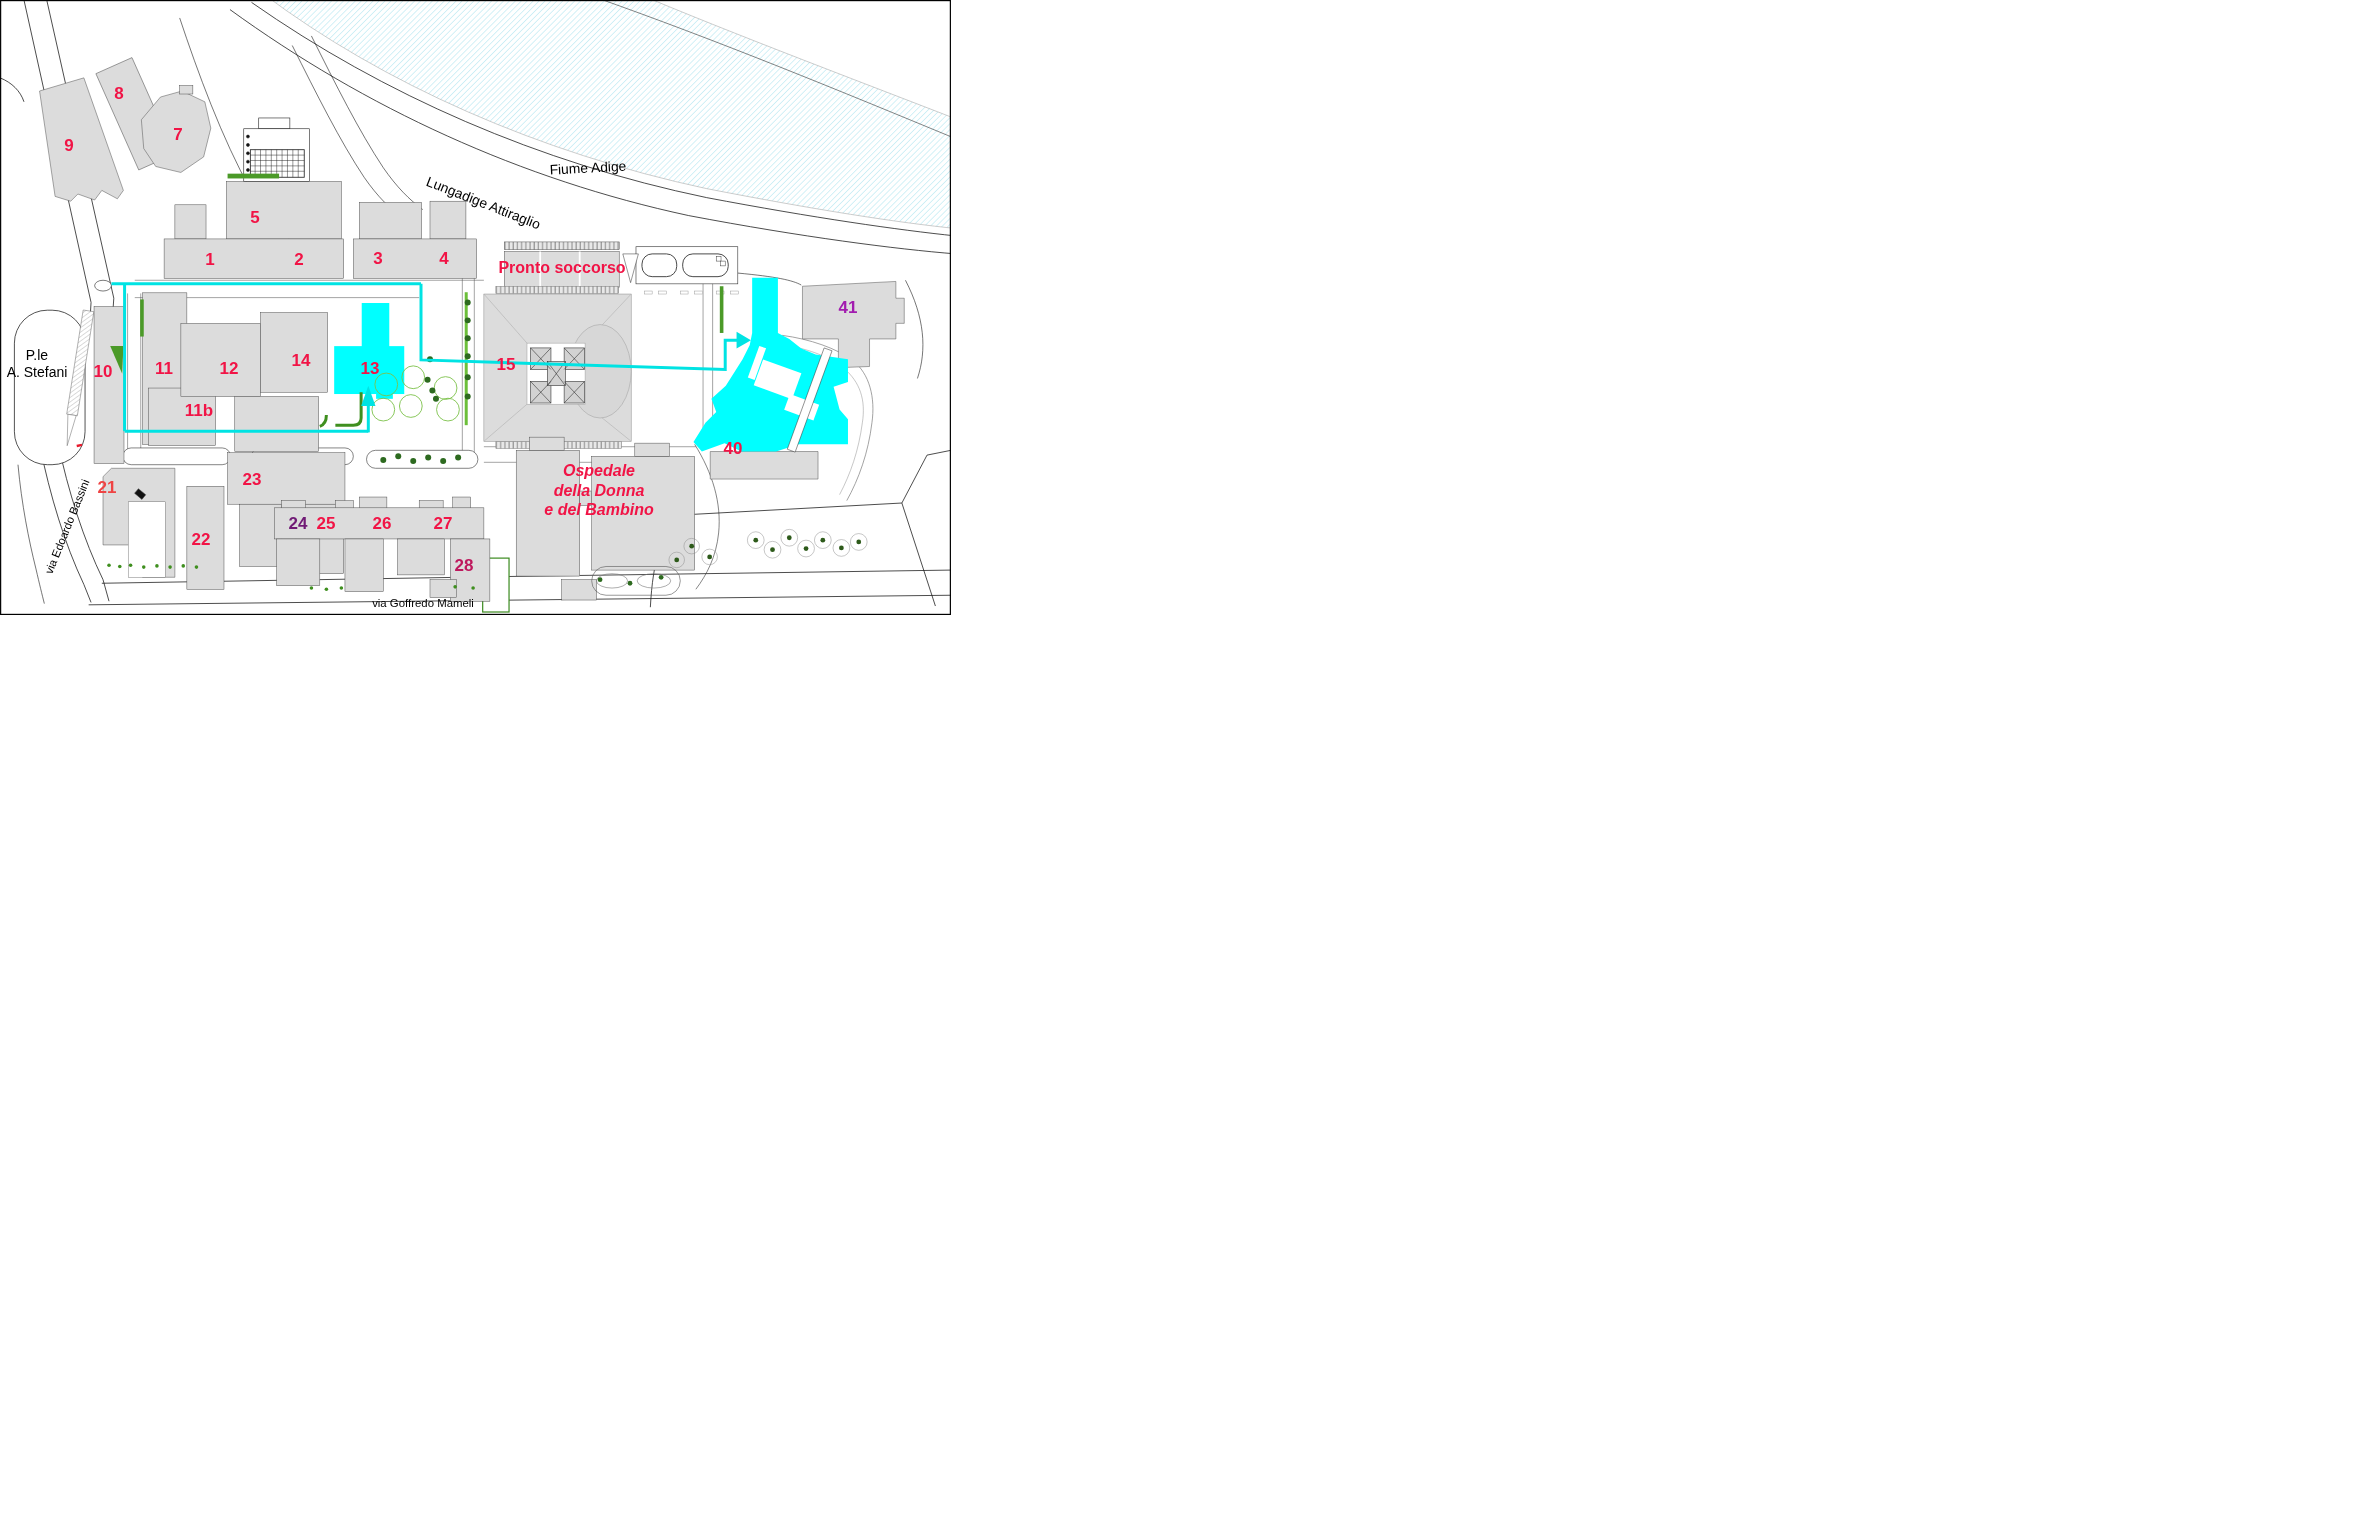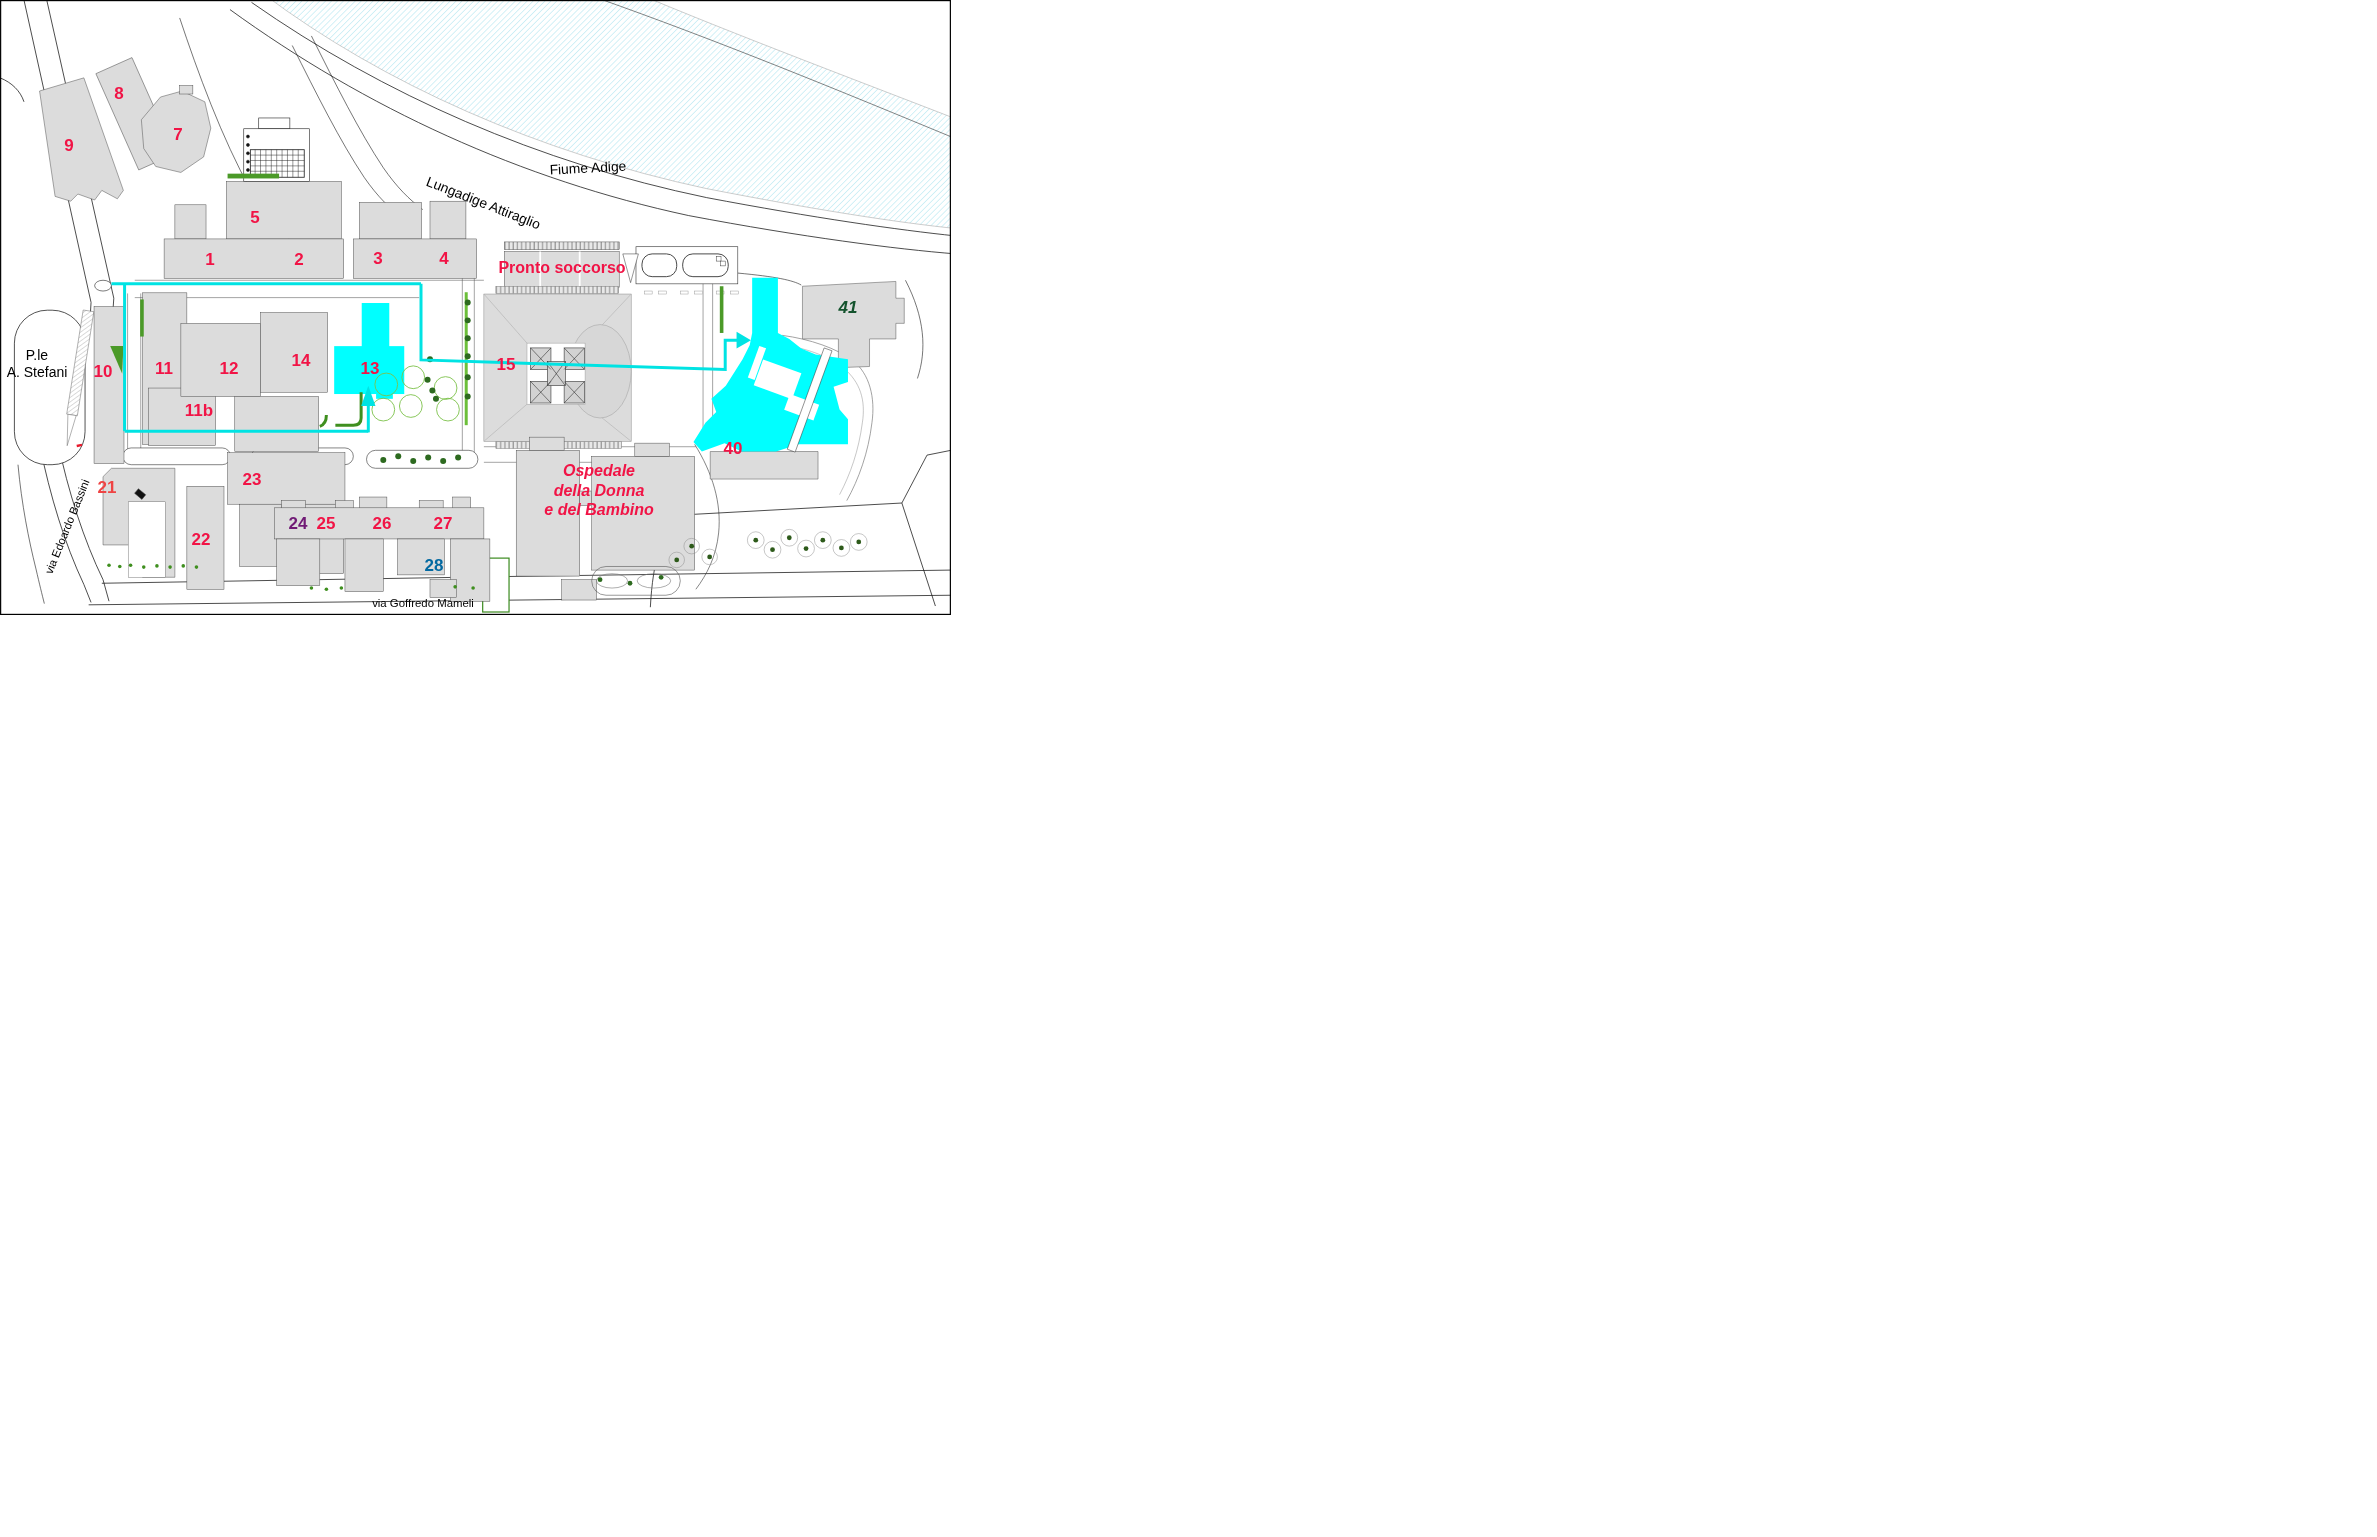--- a/index.html
+++ b/index.html
@@ -378,29 +378,29 @@
       <div class="bnum" style="left: 378px; top: 258px; color: rgb(241, 20, 70);">3</div>
       <div class="bnum" style="left: 444px; top: 258px; color: rgb(241, 20, 70);">4</div>
       <div class="bnum" style="left: 103px; top: 371px; color: rgb(241, 20, 70);">10</div>
       <div class="bnum" style="left: 164px; top: 368px; color: rgb(241, 20, 70);">11</div>
       <div class="bnum" style="left: 229px; top: 368px; color: rgb(241, 20, 70);">12</div>
       <div class="bnum" style="left: 199px; top: 410px; color: rgb(241, 20, 70);">11b</div>
       <div class="bnum" style="left: 301px; top: 360px; color: rgb(241, 20, 70);">14</div>
       <div class="bnum" style="left: 370px; top: 368px; color: rgb(241, 20, 70);">13</div>
       <div class="bnum" style="left: 506px; top: 364px; color: rgb(241, 20, 70);">15</div>
       <div class="bnum" style="left: 733px; top: 428px; color: rgb(241, 20, 70); margin-top: 20px;">40</div>
-      <div class="bnum" style="left: 848px; top: 307px; color: #14532d; font-style: italic;">41</div>
+      <div class="bnum" style="left: 848px; top: 307px; color: #a21caf;">41</div>
       <div class="bnum" style="left: 107px; top: 487px; color: #ef4444;">21</div>
       <div class="bnum" style="left: 201px; top: 539px; color: rgb(241, 20, 70);">22</div>
       <div class="bnum" style="left: 252px; top: 479px; color: rgb(241, 20, 70);">23</div>
       <div class="bnum" style="left: 298px; top: 523px; color: #701a75;">24</div>
       <div class="bnum" style="left: 326px; top: 523px; color: rgb(241, 20, 70); text-align: center;">25</div>
       <div class="bnum" style="left: 382px; top: 523px; color: rgb(241, 20, 70);">26</div>
       <div class="bnum" style="left: 443px; top: 523px; color: rgb(241, 20, 70);">27</div>
-      <div class="bnum" style="left: 434px; top: 565px; color: #0369a1;">28</div>
+      <div class="bnum" style="left: 464px; top: 565px; color: #be185d;">28</div>
       <div class="maplabel" style="left: 588px; top: 169px; font-size: 13.8px; color: rgb(0, 0, 0); transform: translate(-50%, -50%) rotate(-3deg);">Fiume Adige</div>
       <div class="maplabel" style="left: 483px; top: 204px; font-size: 13.8px; color: rgb(0, 0, 0); transform: translate(-50%, -50%) rotate(21.5deg);">Lungadige Attiraglio</div>
       <div class="maplabel" style="left: 37px; top: 364px; font-size: 14px; color: rgb(0, 0, 0); transform: translate(-50%, -50%) rotate(0deg);">P.le
 A. Stefani</div>
       <div class="maplabel" style="left: 68px; top: 527px; font-size: 11.4px; color: rgb(0, 0, 0); transform: translate(-50%, -50%) rotate(-68deg);">via Edoardo Bassini</div>
       <div class="maplabel" style="left: 423px; top: 604px; font-size: 11.4px; color: rgb(0, 0, 0); transform: translate(-50%, -50%) rotate(0deg);">via Goffredo Mameli</div>
       <div class="maplabel red" style="left: 562px; top: 268px; font-size: 16px; color: rgb(241, 20, 70); transform: translate(-50%, -50%) rotate(0deg);">Pronto soccorso</div>
       <div class="maplabel red" style="left: 599px; top: 490px; font-size: 16px; color: rgb(241, 20, 70); transform: translate(-50%, -50%) rotate(0deg); font-style: italic;">Ospedale
 della Donna
 e del Bambino</div>

